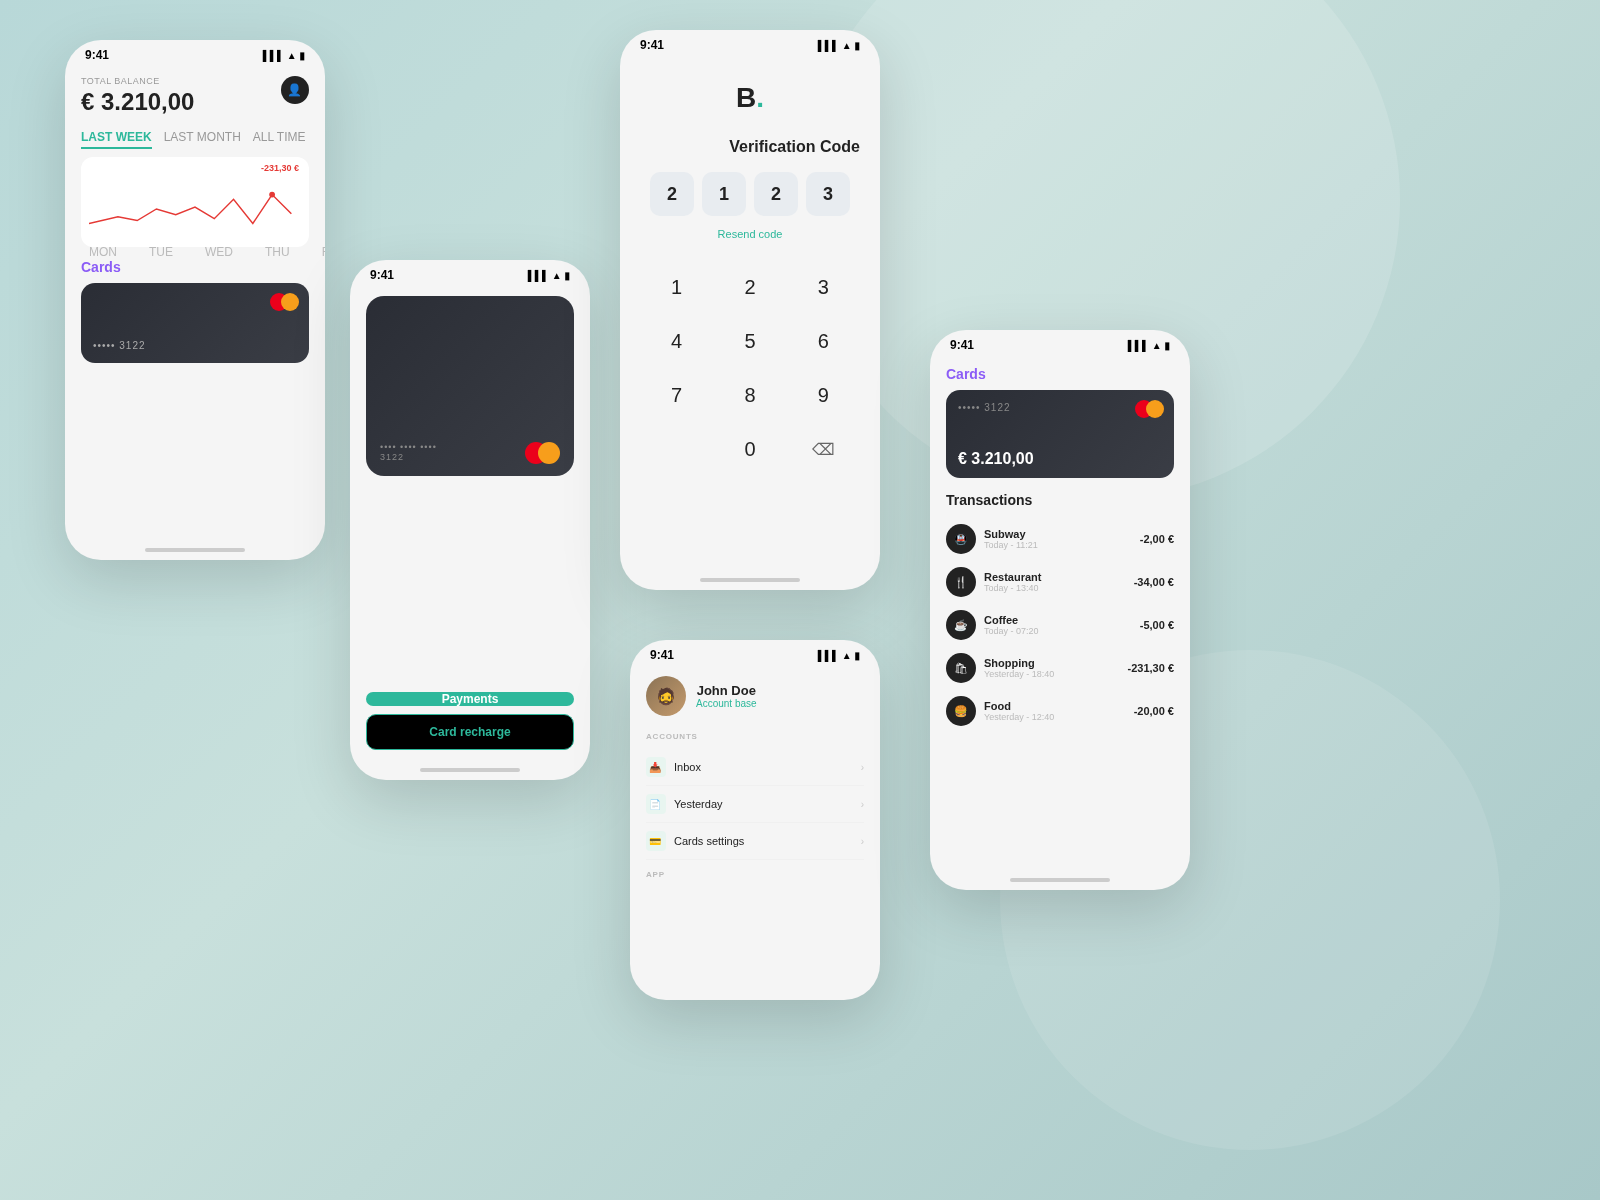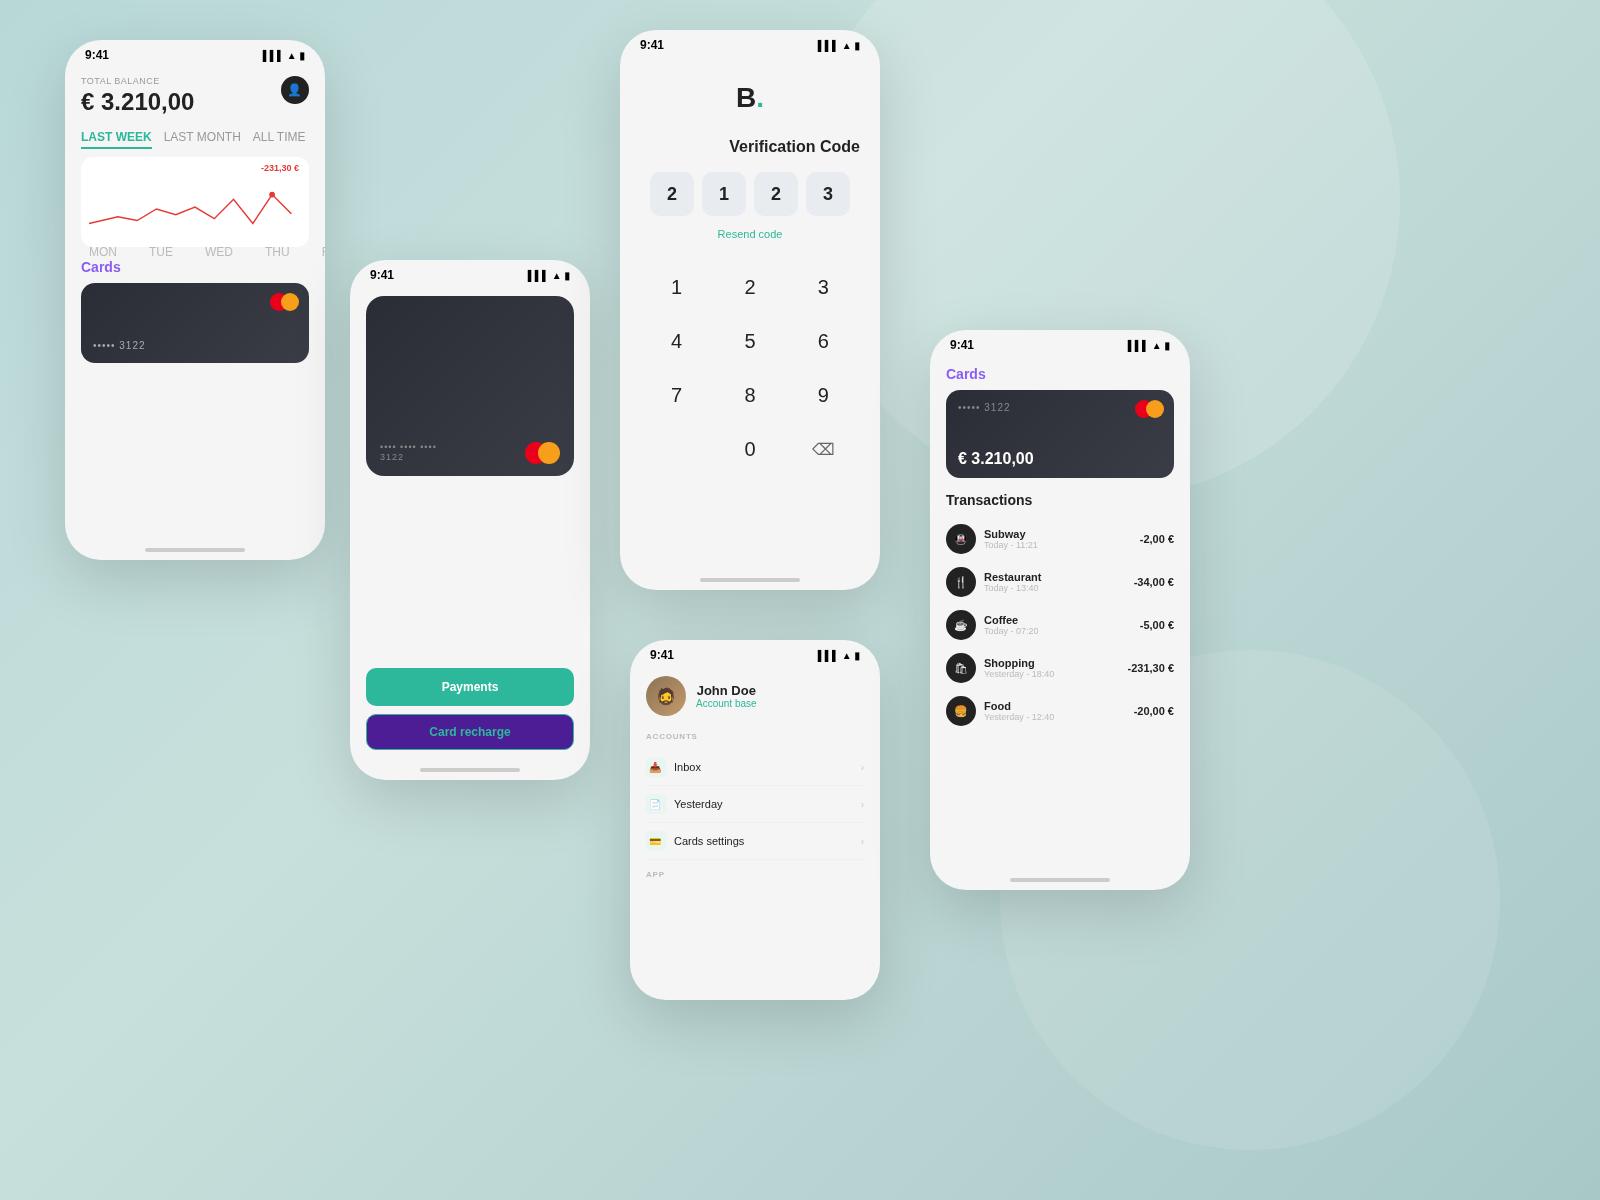--- a/index.html
+++ b/index.html
@@ -161,29 +161,28 @@
       bottom: 12px; right: 14px;
       display: flex;
     }
     .mc-lg { width: 22px; height: 22px; border-radius: 50%; }
 
     .btn-payments {
       background: #2db89b;
       color: white;
       border: none;
       border-radius: 10px;
-      padding: 12px;
       font-size: 12px;
       font-weight: 600;
       text-align: center;
       margin-bottom: 8px;
       cursor: pointer;
     }
     .btn-recharge {
-      background: #4c1d95;
+      background: #000000;
       color: #2db89b;
       border: 1.5px solid #2db89b;
       border-radius: 10px;
       padding: 10px;
       font-size: 12px;
       font-weight: 600;
       text-align: center;
       cursor: pointer;
     }
 

